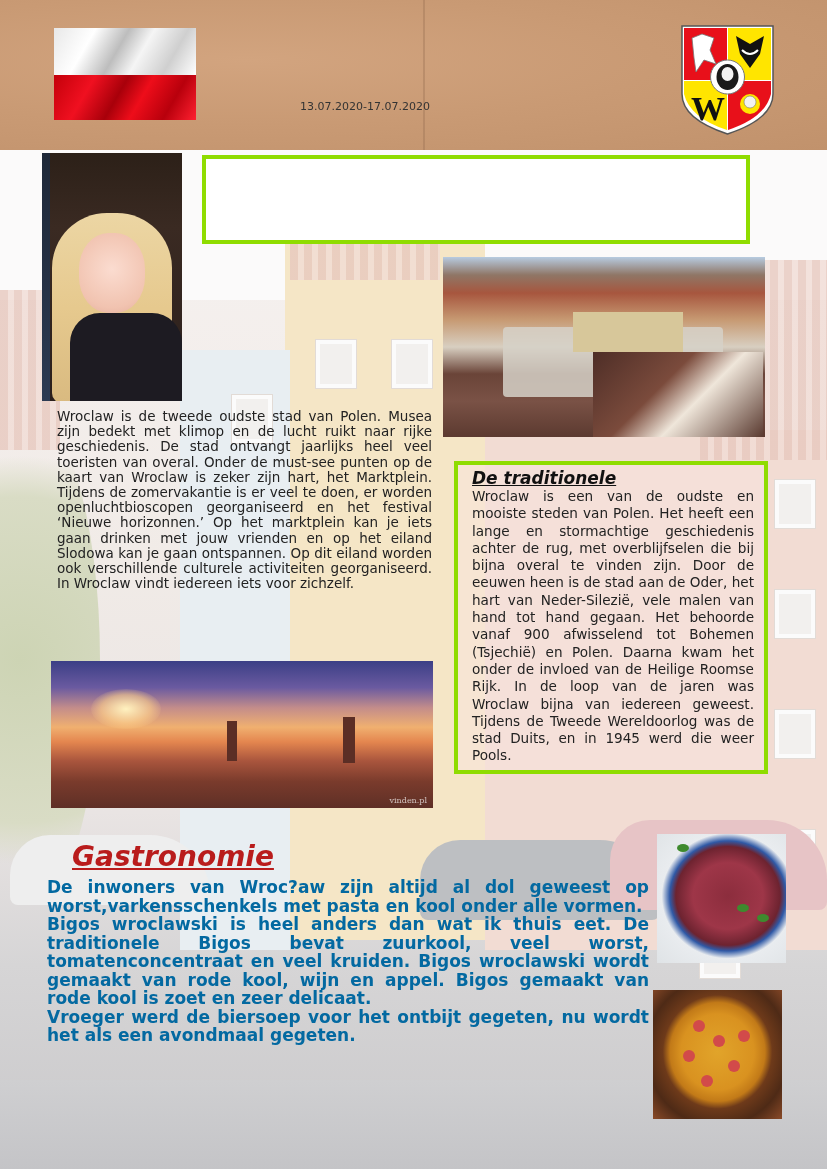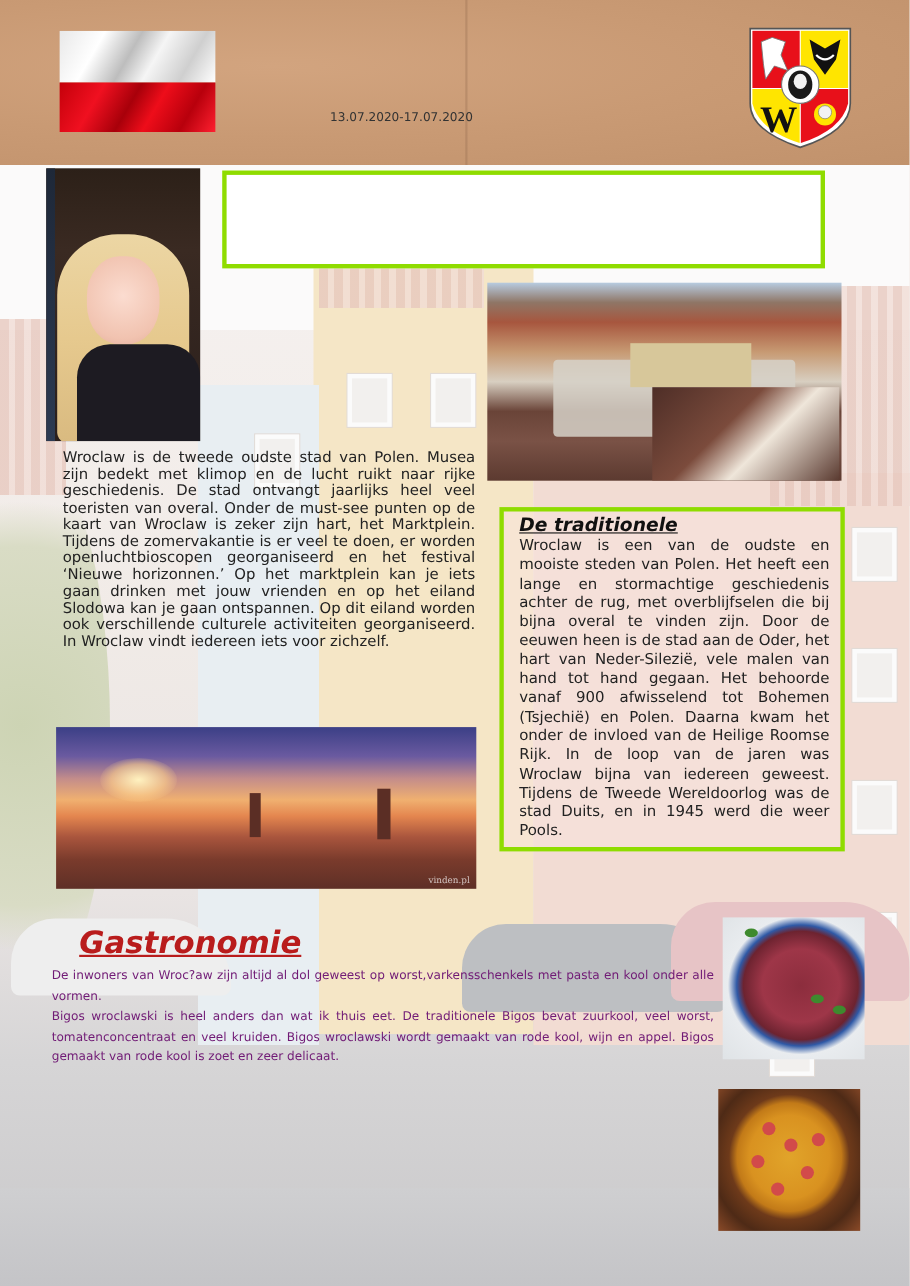--- a/index.html
+++ b/index.html
@@ -61,21 +61,21 @@
     .sunset { left: 51px; top: 661px; width: 382px; height: 147px;
       background: linear-gradient(180deg, #3b3f86 0%, #6a5aa0 18%, #c48d8a 32%, #f0b070 45%, #e4864f 55%, #a9553d 68%, #7a3b2c 82%, #5e2f26 100%); }
     .sunset .sun { position: absolute; left: 40px; top: 28px; width: 70px; height: 40px; border-radius: 50%; background: radial-gradient(ellipse, #fff2c0 0%, rgba(255,210,140,.6) 50%, rgba(255,200,120,0) 75%); }
     .sunset .tower { position: absolute; background: #5b2e25; }
     .sunset .wm { position: absolute; right: 6px; bottom: 3px; font-family: "DejaVu Serif", serif; font-size: 8px; color: rgba(255,255,255,.7); }
 
     .gesch { left: 454px; top: 461px; width: 314px; height: 313px; background: rgba(248,228,222,0.55); padding: 4px 10px 0 14px; }
 
     .gastro-title { position: absolute; left: 72px; top: 828px; font-weight: bold; font-style: italic; text-decoration: underline; font-size: 28px; color: #b91c1c; margin-top: 12px; }
     .gastro { position: absolute; left: 47px; top: 878px; width: 602px; }
-    .gastro p { font-size: 11px; line-height: 18.5px; color: #701a75; text-align: justify; }
+    .gastro p { font-size: 17px; line-height: 18.5px; color: #0369a1; text-align: justify; font-weight: bold; }
     .gastro p.gap { }
 
     .bigos { left: 657px; top: 834px; width: 129px; height: 129px;
       background: radial-gradient(ellipse at 55% 48%, #8c2d3d 0%, #9e3648 35%, #6d2330 52%, #2f59a6 58%, #e9ecef 66%, #dfe3e6 100%); }
     .bigos .herb { position: absolute; width: 12px; height: 8px; background: #3e8a2e; border-radius: 50%; }
     .soup { left: 653px; top: 990px; width: 129px; height: 129px;
       background: radial-gradient(ellipse at 50% 48%, #e1a42a 0%, #d99220 40%, #c27a18 52%, #6e3a1a 60%, #4e2a16 78%, #8a4a28 100%); }
     .soup .slice { position: absolute; width: 12px; height: 12px; border-radius: 50%; background: #d24a4a; }
   </style>
 </head>
@@ -158,20 +158,21 @@
 
 <div class="box gesch">
   <div class="heading">De traditionele</div>
   <div class="body-text" style="font-size:13.6px;line-height:17.3px;">Wroclaw is een van de oudste en mooiste steden van Polen. Het heeft een lange en stormachtige geschiedenis achter de rug, met overblijfselen die bij bijna overal te vinden zijn. Door de eeuwen heen is de stad aan de Oder, het hart van Neder-Silezië, vele malen van hand tot hand gegaan.  Het behoorde vanaf 900 afwisselend tot Bohemen (Tsjechië) en Polen. Daarna kwam het onder de invloed van de Heilige Roomse Rijk. In de loop van de jaren was Wroclaw bijna van iedereen geweest. Tijdens de Tweede Wereldoorlog was de stad Duits, en in 1945 werd die weer Pools.</div>
 </div>
 
 <div class="gastro-title">Gastronomie</div>
 <div class="gastro">
   <p>De inwoners van Wroc?aw zijn altijd al dol geweest op worst,varkensschenkels met pasta en kool onder alle vormen.</p>
   <p class="gap">Bigos wroclawski is heel anders dan wat ik thuis eet. De traditionele Bigos bevat zuurkool, veel worst, tomatenconcentraat en veel kruiden. Bigos wroclawski wordt gemaakt van rode kool, wijn en appel. Bigos gemaakt van rode kool is zoet en zeer delicaat.</p>
+  <p>Vroeger werd de biersoep voor het ontbijt gegeten, nu wordt het als een avondmaal gegeten.</p>
 </div>
 
 <div class="photo bigos" title="Bigos wroclawski dish">
   <div class="herb" style="left:20px;top:10px;"></div>
   <div class="herb" style="left:80px;top:70px;"></div>
   <div class="herb" style="left:100px;top:80px;"></div>
 </div>
 <div class="photo soup" title="Caseata beer soup">
   <div class="slice" style="left:40px;top:30px;"></div>
   <div class="slice" style="left:60px;top:45px;"></div>

